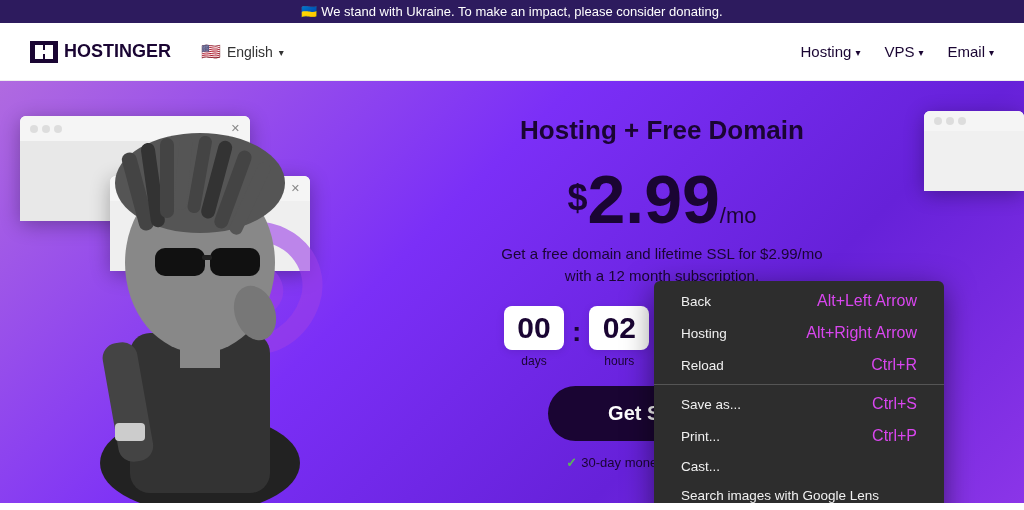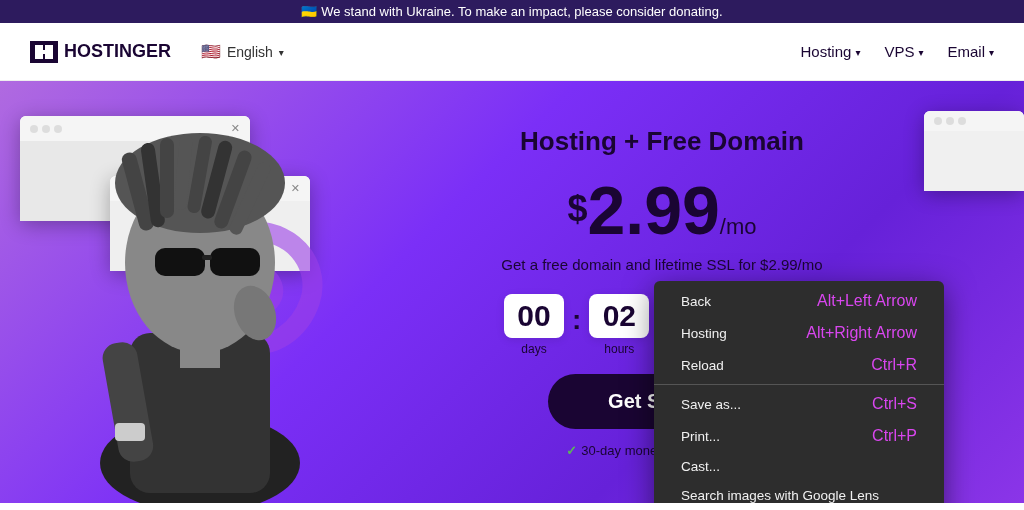--- a/index.html
+++ b/index.html
@@ -381,20 +381,21 @@
     </svg>
   </div>
 
   <div class="hero-content">
     <h1 class="hero-title">Hosting + Free Domain</h1>
     <div class="hero-price">
       <span class="price-dollar">$</span><span class="price-big">2.99</span><span class="price-mo">/mo</span>
     </div>
     <p class="hero-sub">
       <span>Get a free domain and lifetime SSL for $2.99/mo</span><br>
+      <span>with a 12 month subscription.</span>
     </p>
 
     <div class="countdown">
       <div class="countdown-unit">
         <div class="countdown-box">00</div>
         <span class="countdown-label">days</span>
       </div>
       <span class="countdown-sep">:</span>
       <div class="countdown-unit">
         <div class="countdown-box">02</div>

